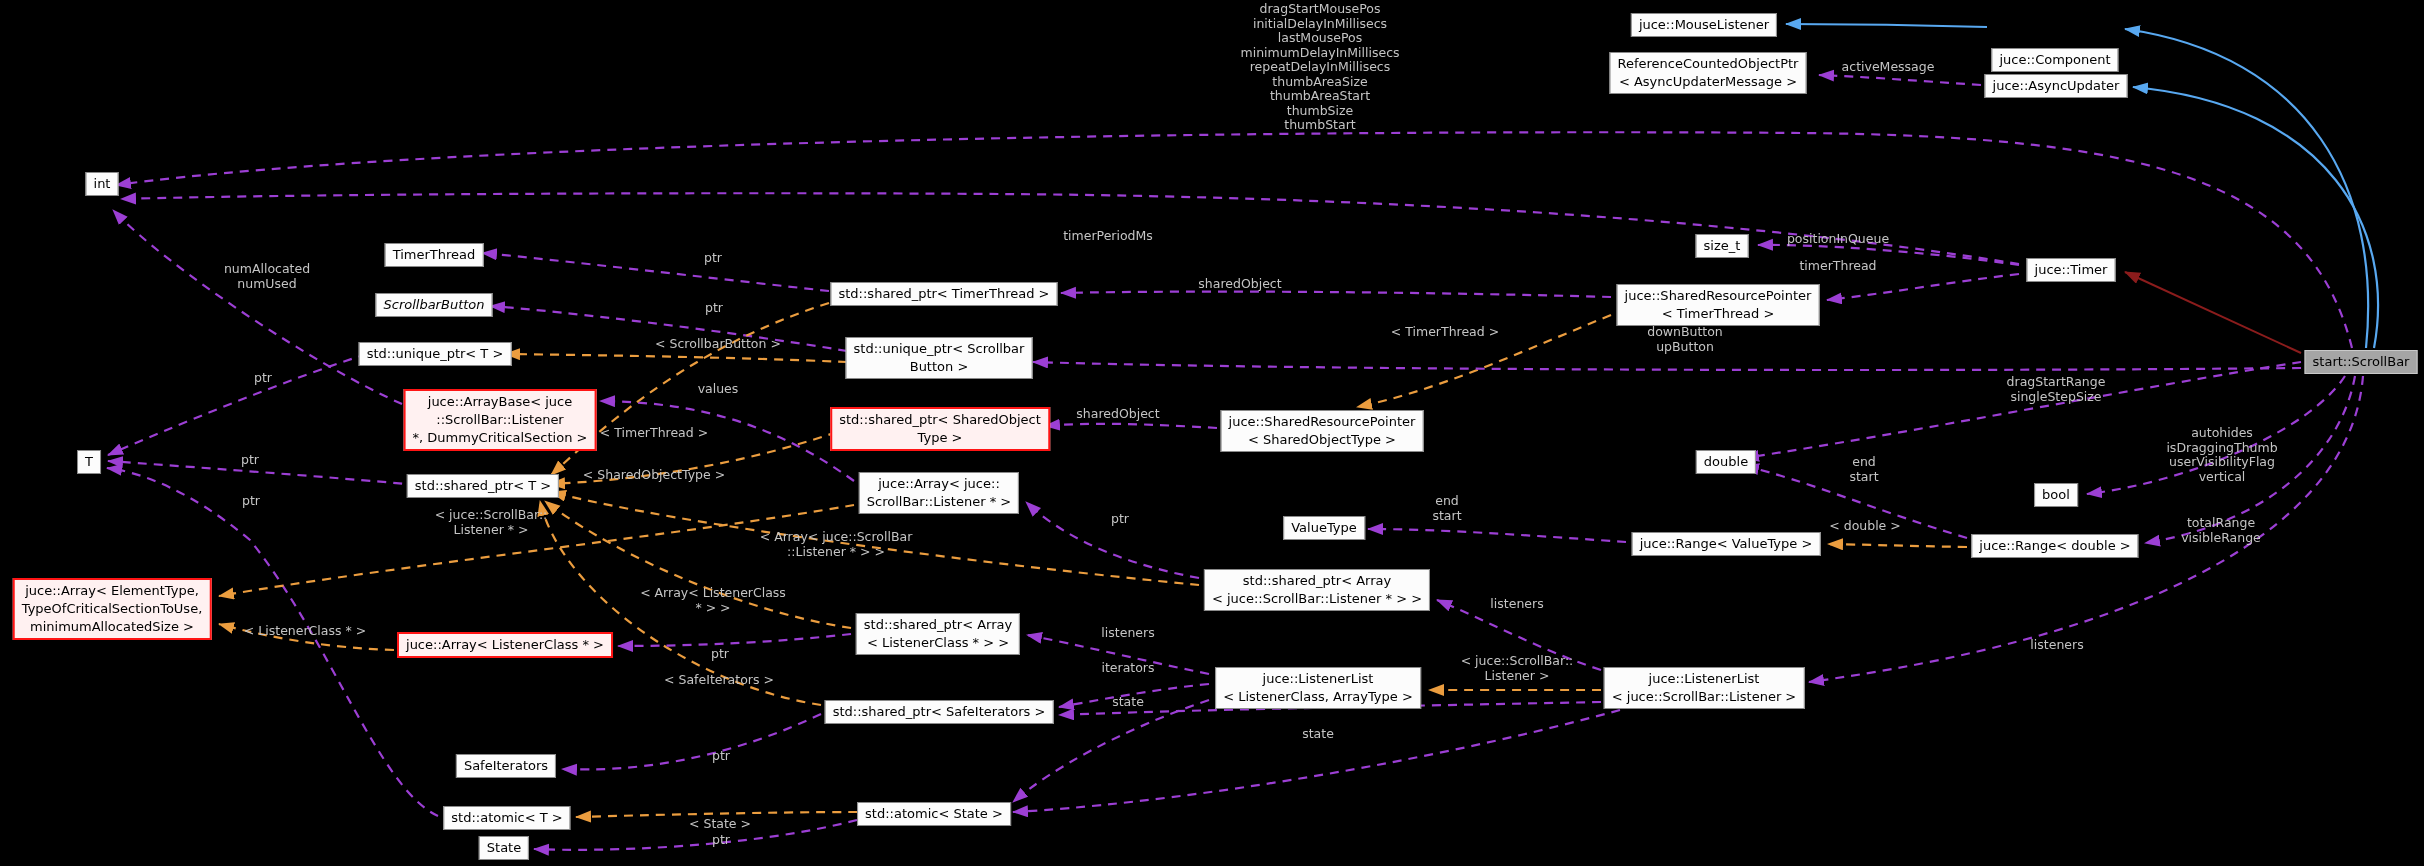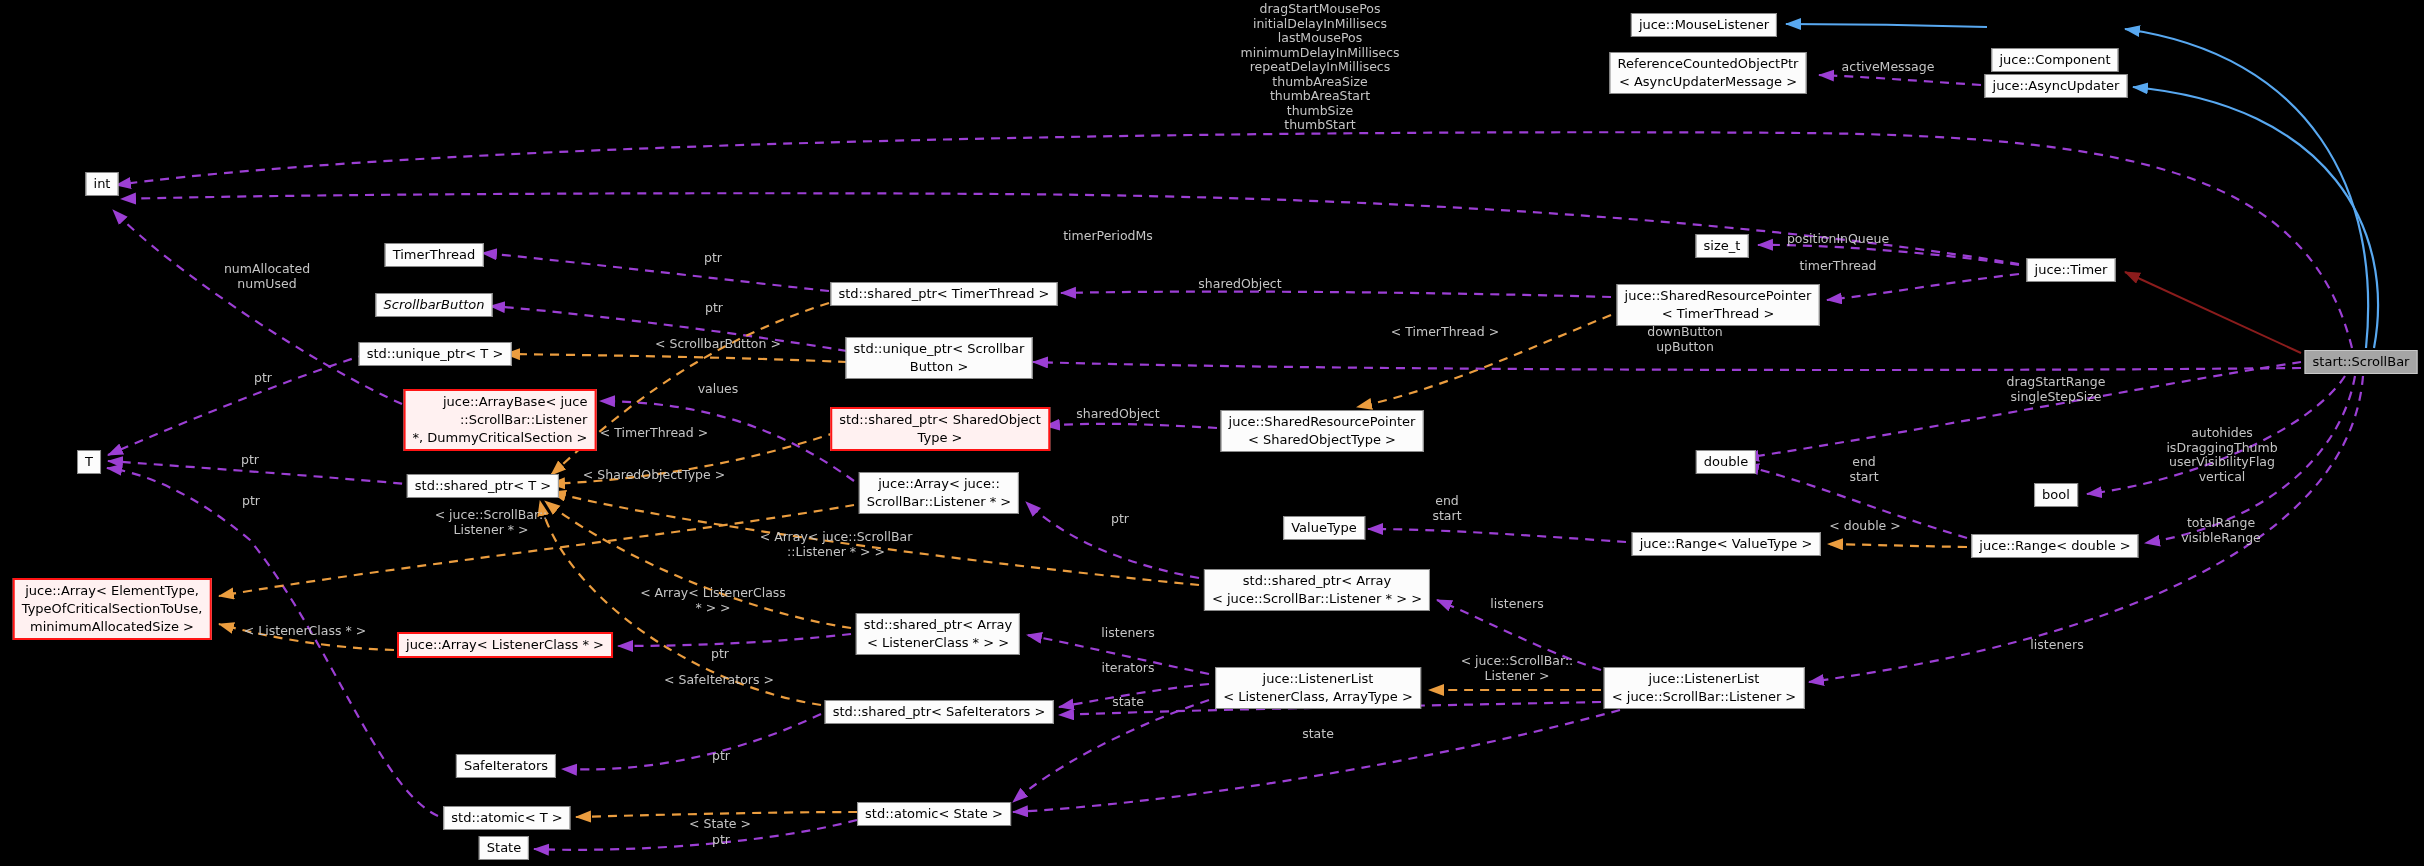--- a/index.html
+++ b/index.html
@@ -96,21 +96,21 @@
     </div>
     <div class="node " style="left: 434px; top: 255px;">
       <span>TimerThread</span>
     </div>
     <div class="node " style="left: 434px; top: 305px; font-style: italic;">
       <span>ScrollbarButton</span>
     </div>
     <div class="node " style="left: 435px; top: 354px;">
       <span>std::unique_ptr&lt; T &gt;</span>
     </div>
-    <div class="node red" style="left: 500px; top: 420px; text-align: right;">
+    <div class="node red" style="left: 500px; top: 420px;">
       <span>juce::ArrayBase&lt; juce</span>
       <span>::ScrollBar::Listener</span>
       <span> *, DummyCriticalSection &gt;</span>
     </div>
     <div class="node " style="left: 483px; top: 486px;">
       <span>std::shared_ptr&lt; T &gt;</span>
     </div>
     <div class="node red" style="left: 505px; top: 645px;">
       <span>juce::Array&lt; ListenerClass * &gt;</span>
     </div>

